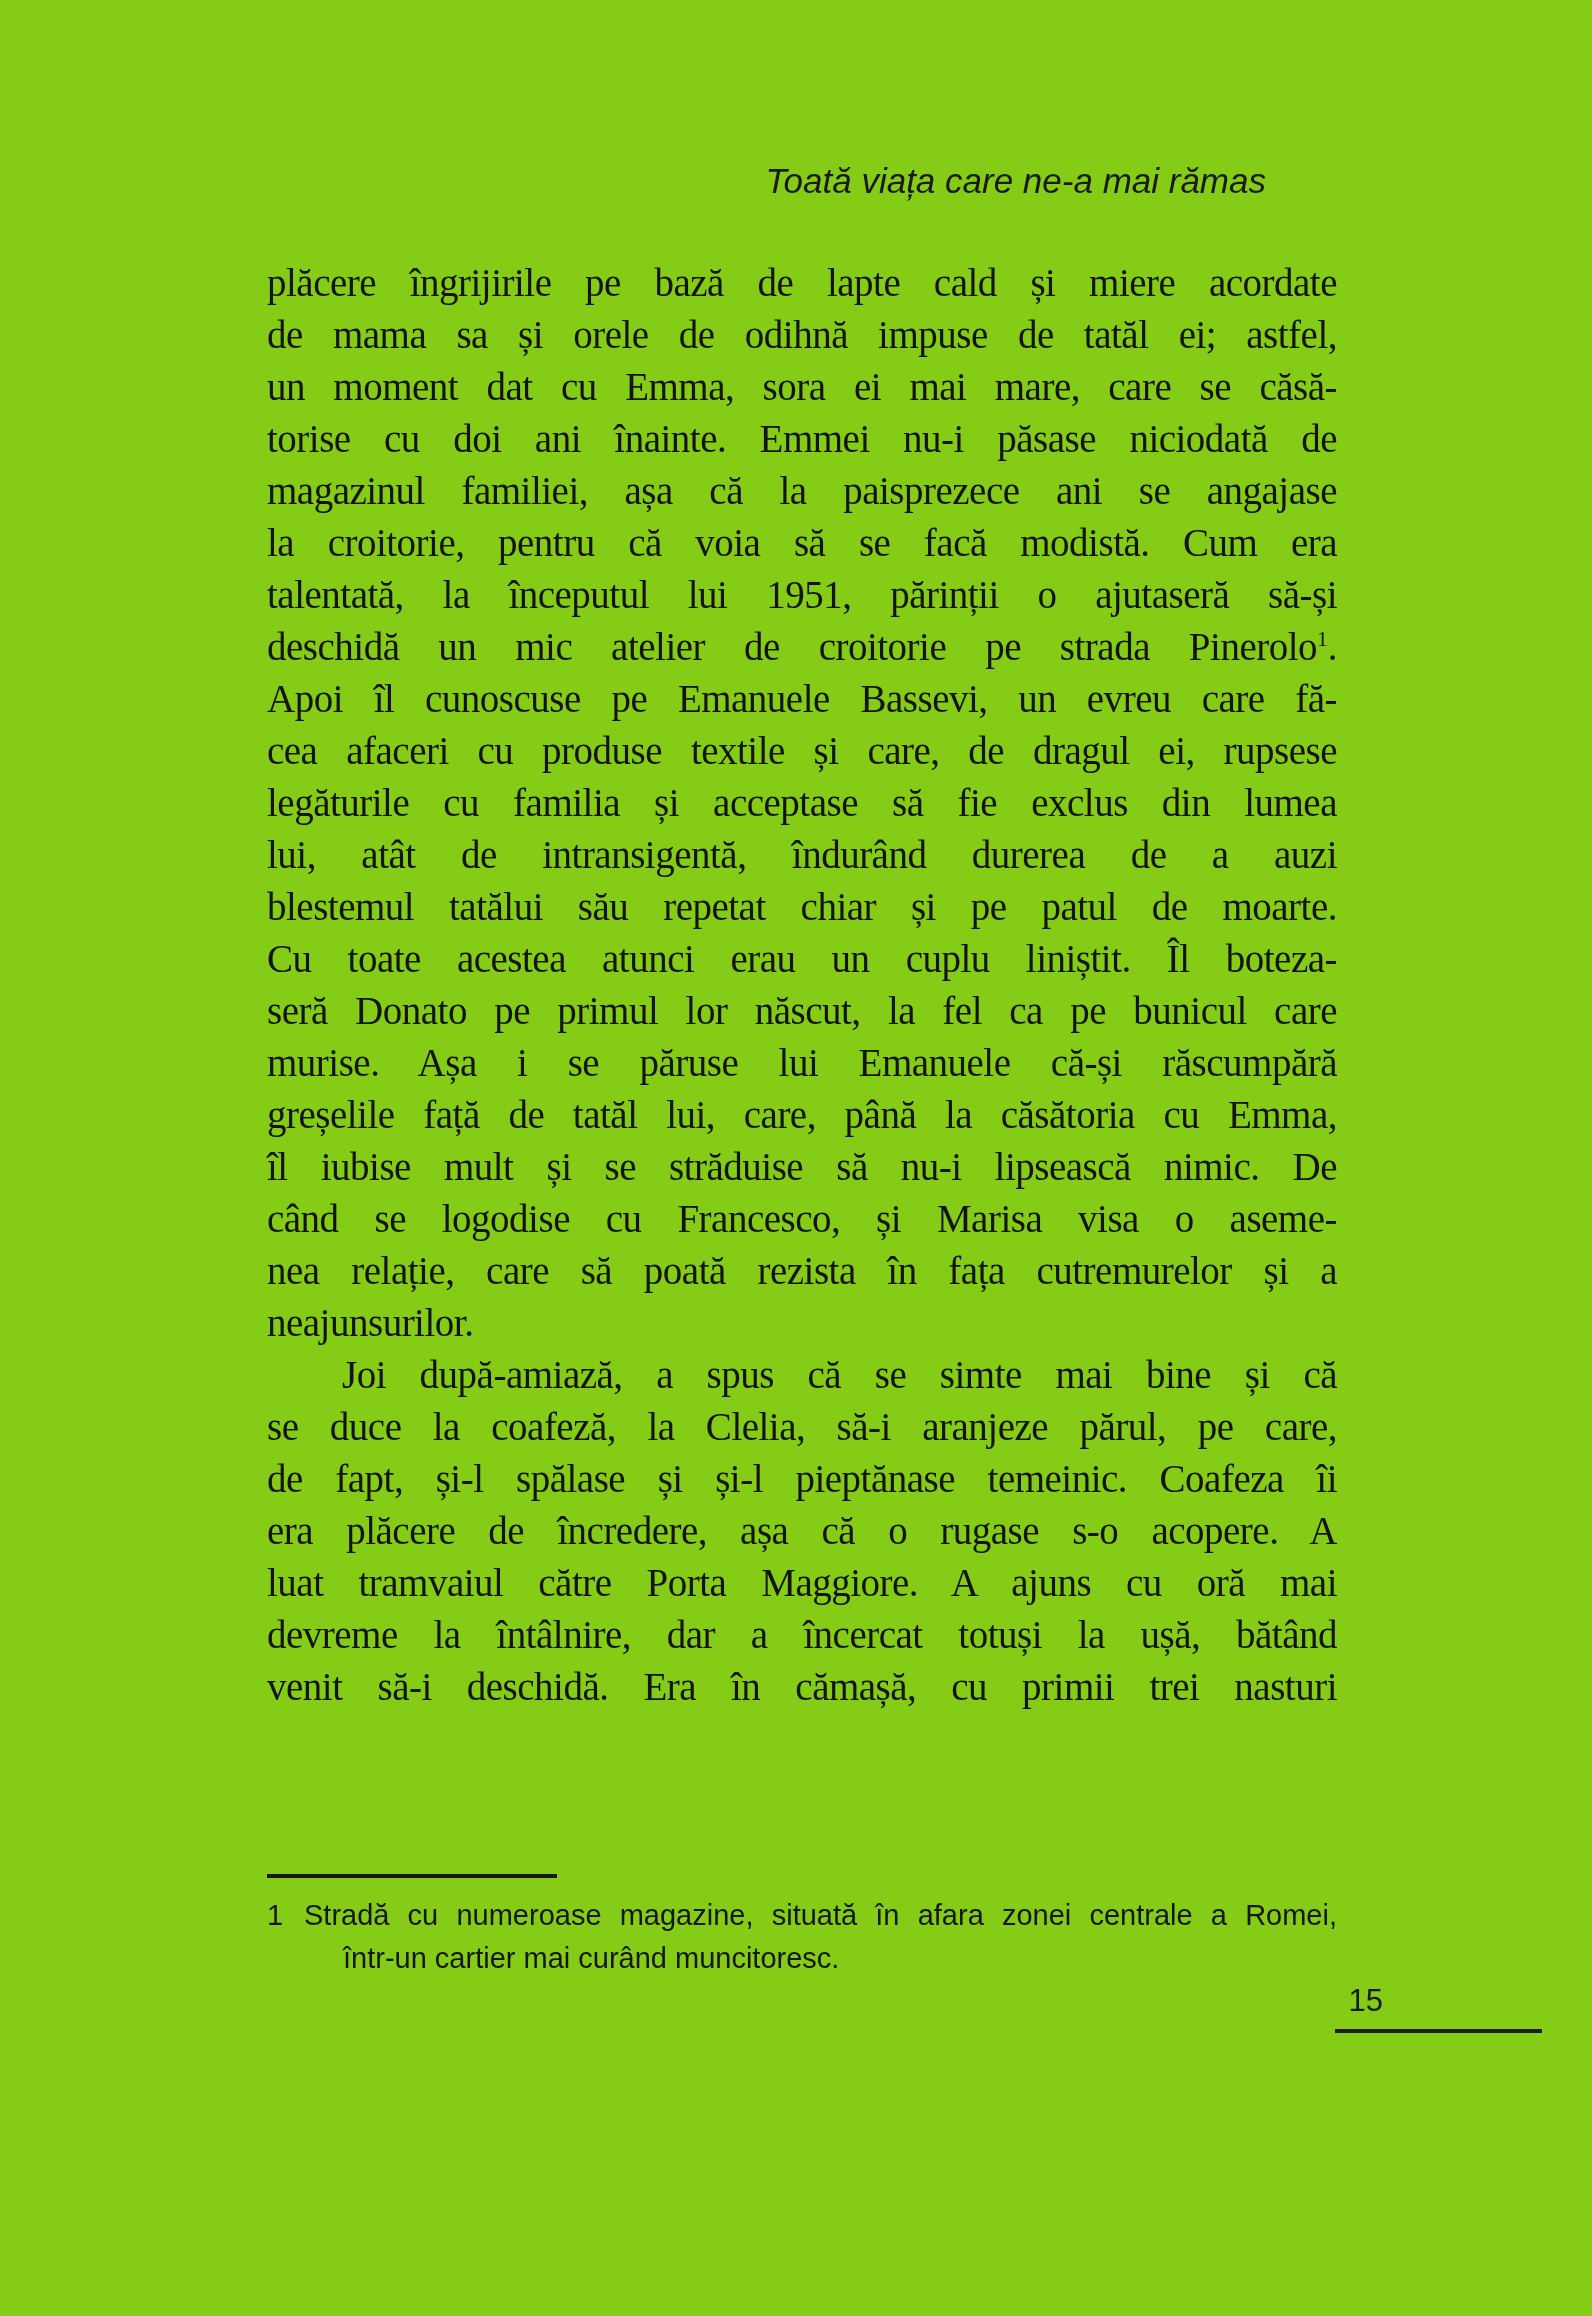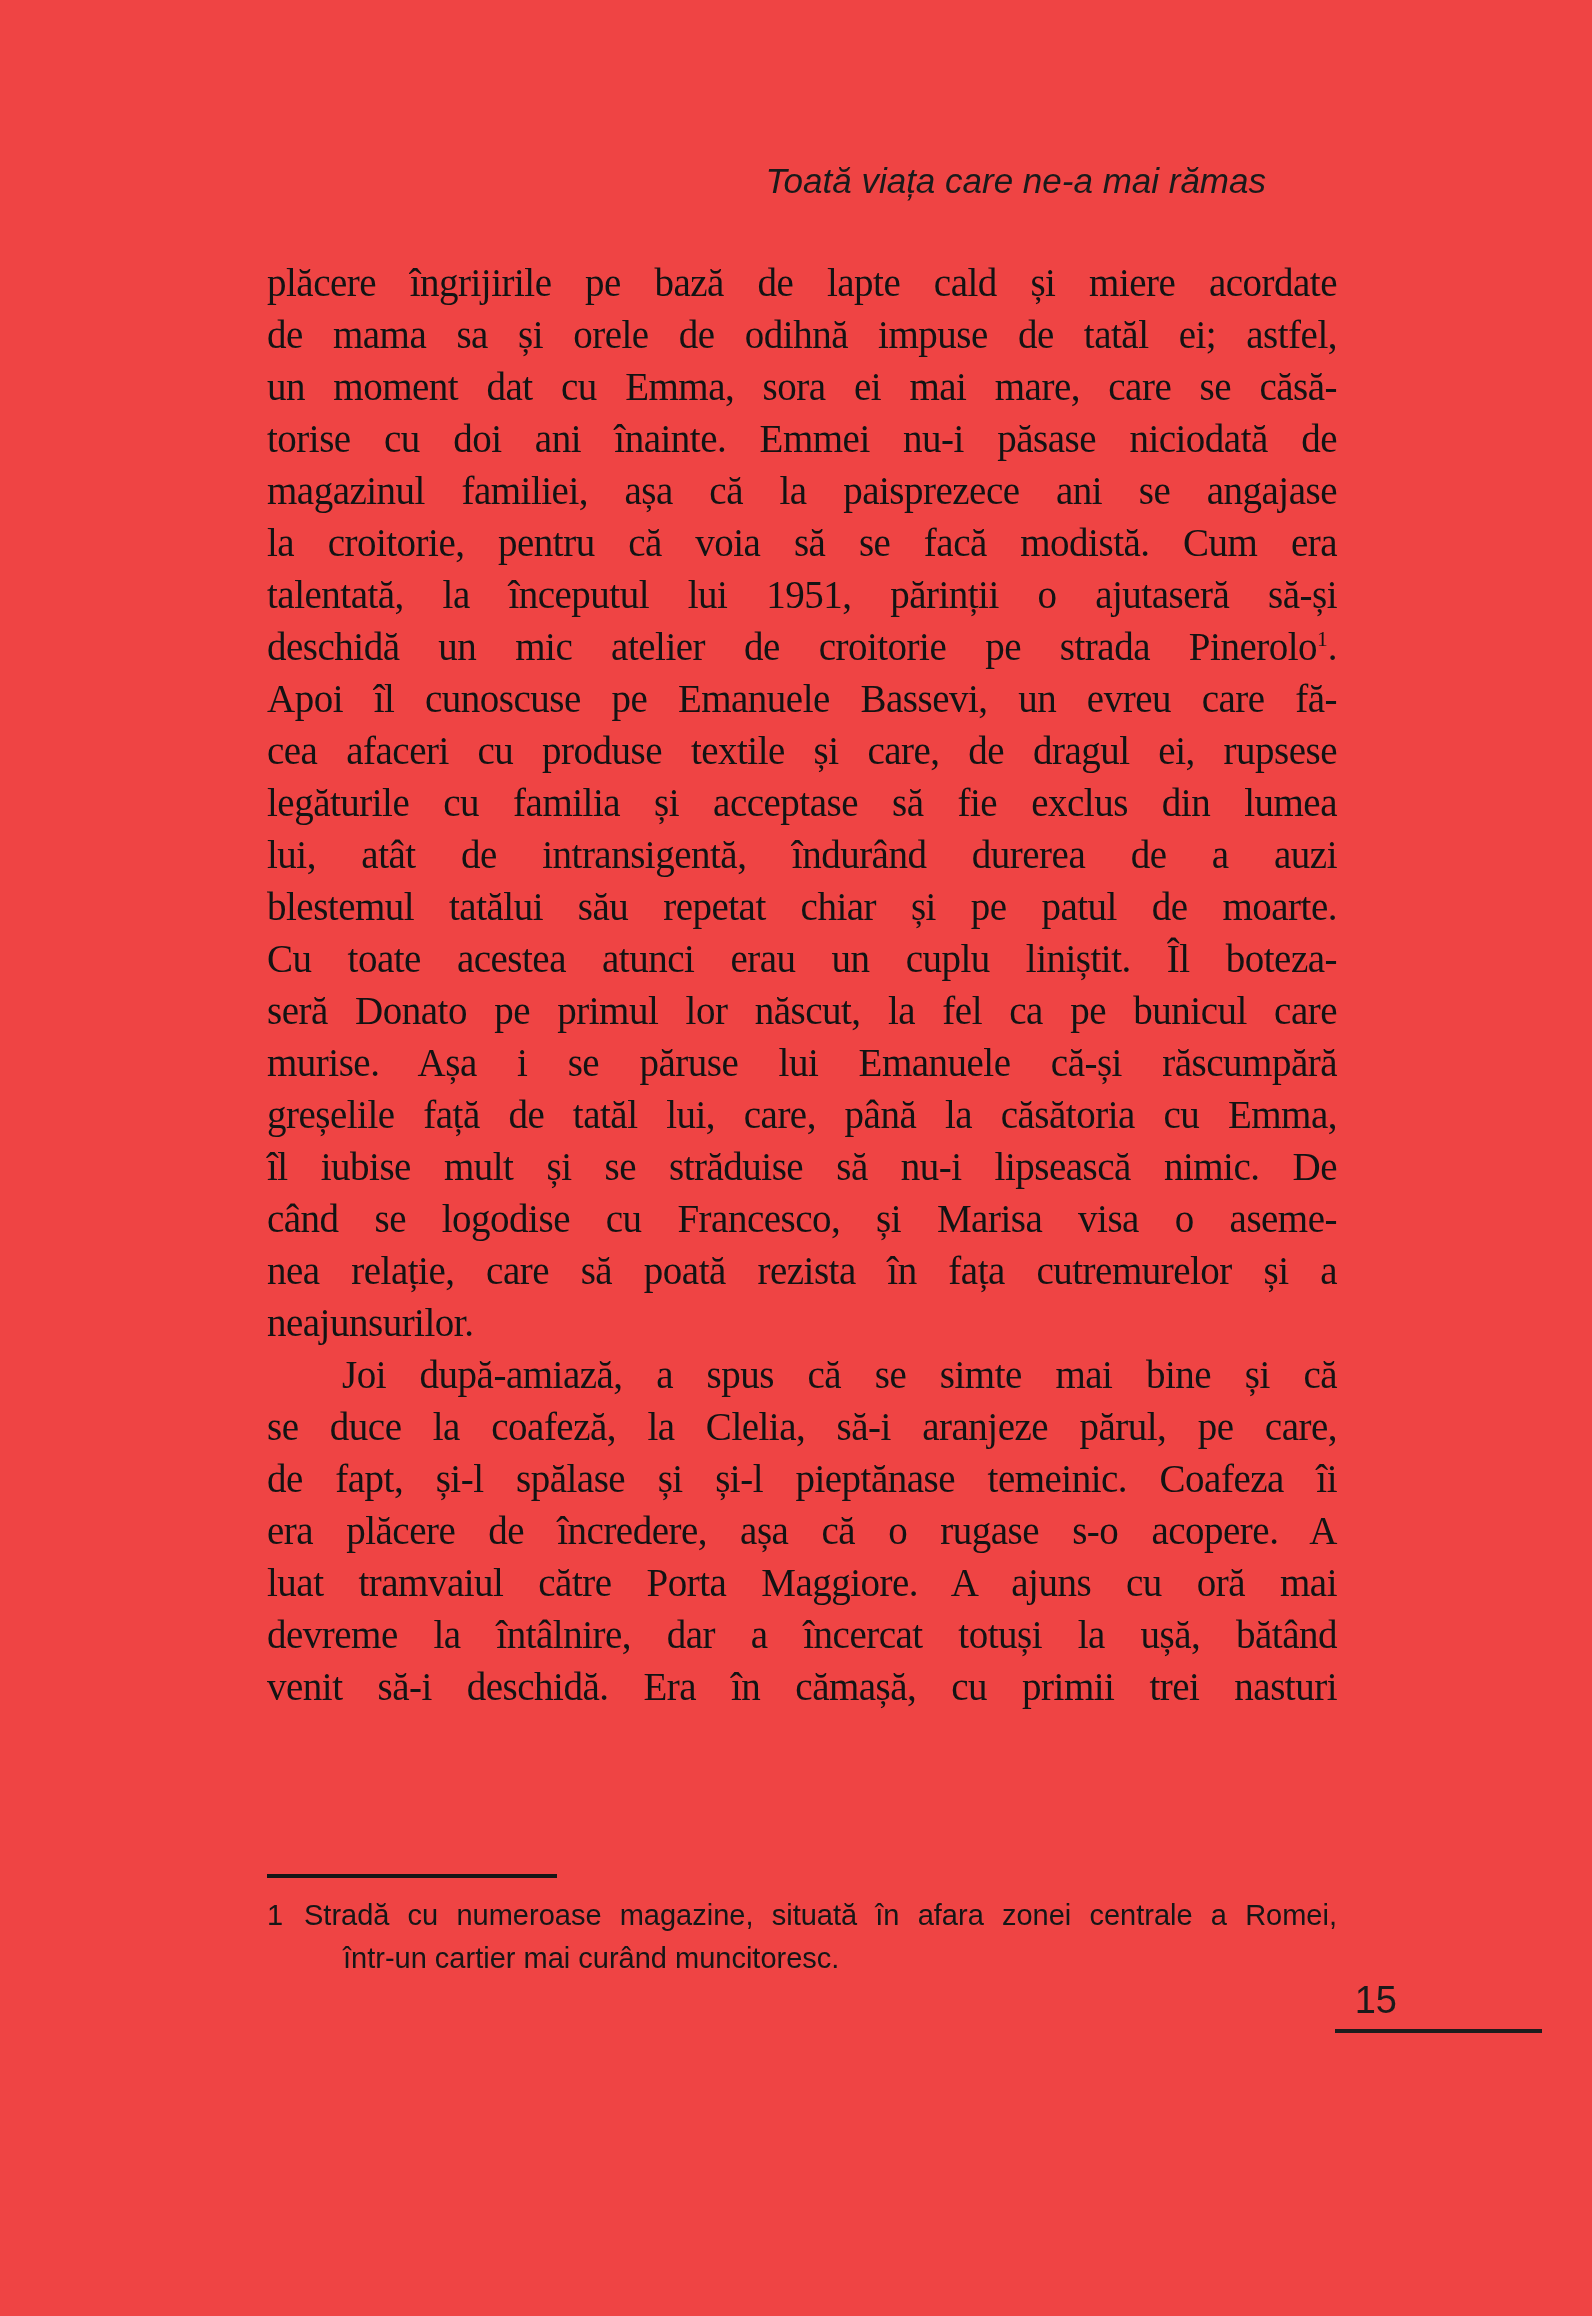--- a/index.html
+++ b/index.html
@@ -1,20 +1,20 @@
 <!DOCTYPE html>
 <html><head>
 <meta charset="utf-8">
 <style>
   html,body{margin:0;padding:0;background:#e8e8e8;}
   .page{
     position:relative;
     width:1592px;
     height:2316px;
-    background:#ef4444;
+    background:#84cc16;
     margin:0 auto;
     overflow:hidden;
     color:#141414;
   }
   .running-header{
     position:absolute;
     top:160px;
     right:326px;
     font-family:"Liberation Sans", sans-serif;
     font-style:italic;
@@ -78,23 +78,23 @@
   .fn-line{
     height:43px;
     line-height:43px;
     text-align:justify;
     text-align-last:justify;
   }
   .fn-line.left{ text-align-last:left;margin-left:39px; }
   .folio{
     position:absolute;
     top:1981px;
-    right:195px;
+    right:209px;
     font-family:"Liberation Sans", sans-serif;
-    font-size:38px;
+    font-size:31px;
     line-height:39px;
     color:#1a1a1a;
   }
   .folio-rule{
     position:absolute;
     left:1335px;
     top:2029px;
     width:207px;
     height:3.9px;
     background:#1d1d1d;

